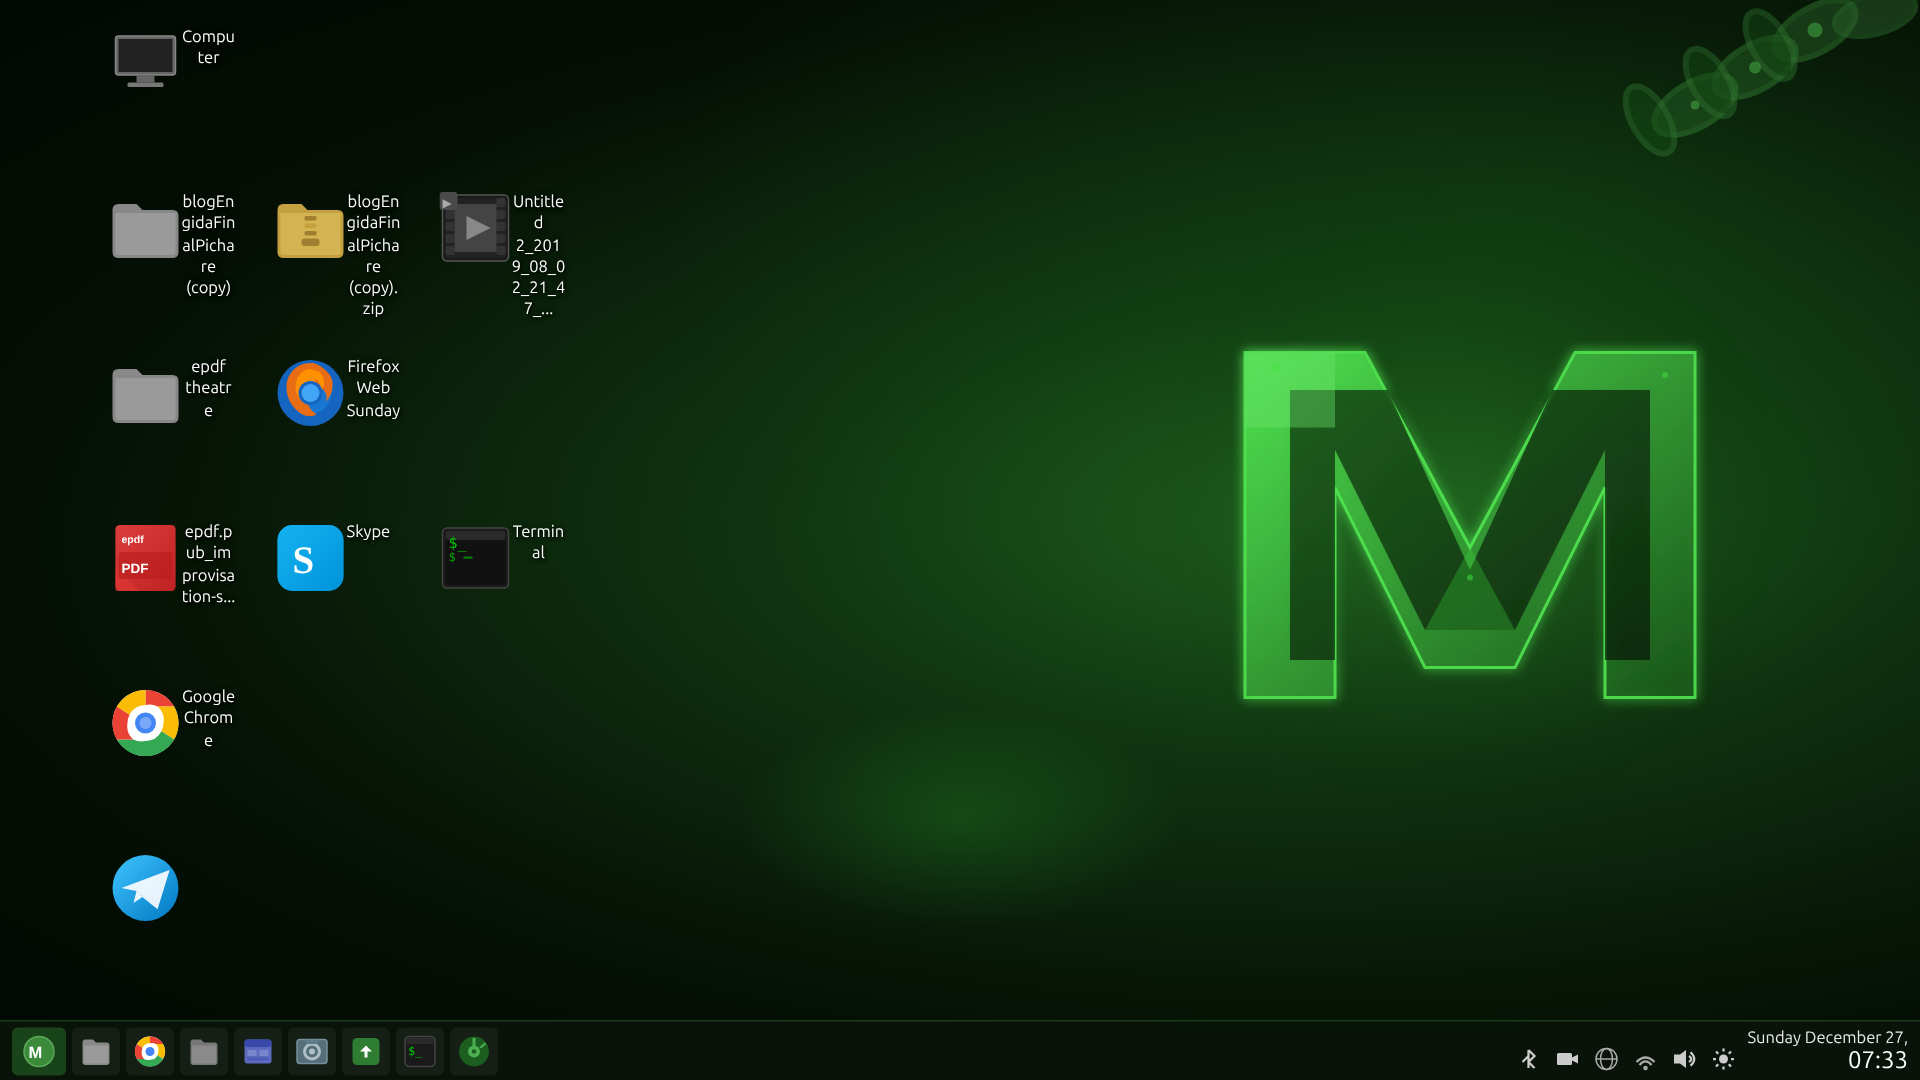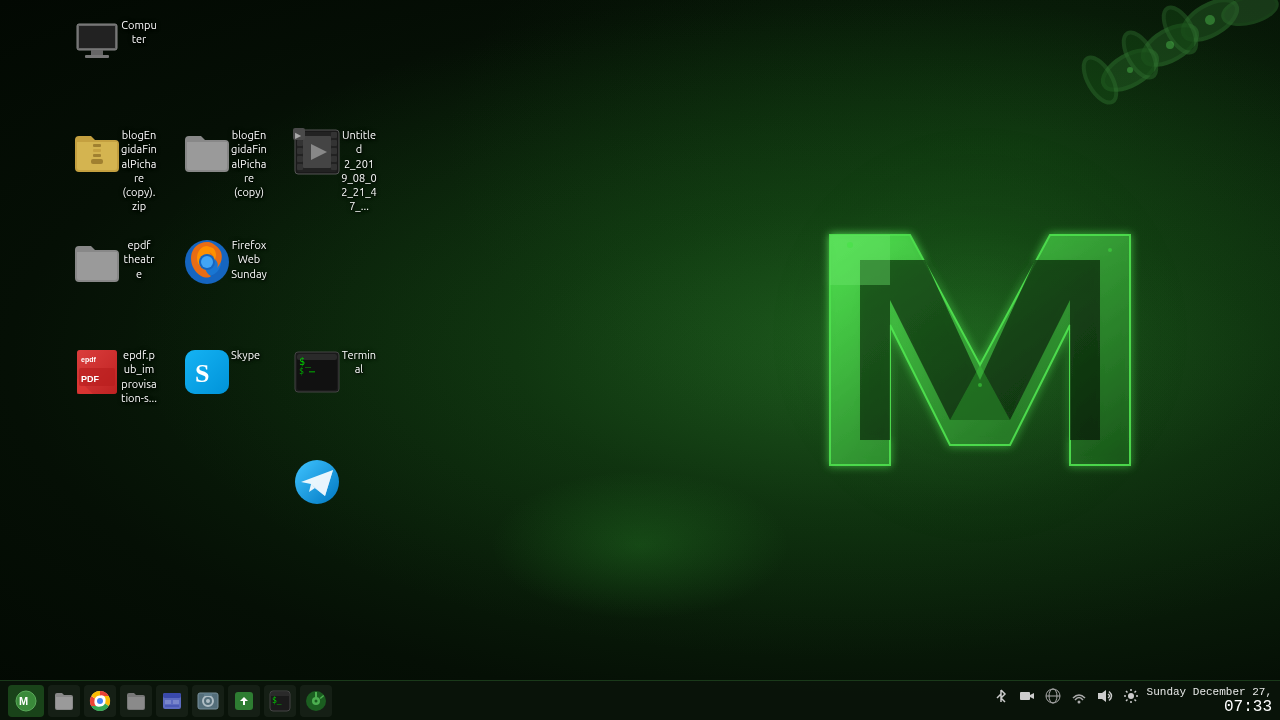--- a/index.html
+++ b/index.html
@@ -116,24 +116,23 @@
       border-radius: 4px;
       display: flex;
       align-items: center;
       justify-content: center;
       cursor: pointer;
       background: rgba(255,255,255,0.05);
     }
 
     .taskbar-right {
       display: flex;
-      align-items: flex-start;
+      align-items: flex-end;
       gap: 6px;
       margin-left: auto;
-      font-family: Liberation Mono, monospace;
     }
 
     .taskbar-clock {
       color: white;
       font-size: 12px;
       text-align: right;
       cursor: pointer;
     }
 
     .taskbar-clock .date { font-size: 11px; opacity: 0.9; }
@@ -272,40 +271,40 @@
 
     <div style="width:100px;height:110px;"></div>
 
 
 
     <div style="width:100px;height:110px;"></div>
 
     <div class="desktop-icon">
       <div class="icon-img">
         <svg width="48" height="44" viewBox="0 0 48 44">
+          <path d="M2 10 Q2 6 6 6 L18 6 L22 10 L42 10 Q46 10 46 14 L46 38 Q46 42 42 42 L6 42 Q2 42 2 38 Z" fill="#888"></path>
+          <path d="M4 12 L44 12 L44 38 Q44 40 42 40 L6 40 Q4 40 4 38 Z" fill="#9a9a9a"></path>
+        </svg>
+      </div>
+      <span class="icon-label">blogEngidaFinalPichare (copy)</span>
+    </div>
+
+    <div class="desktop-icon">
+      <div class="icon-img">
+        <svg width="48" height="44" viewBox="0 0 48 44">
           <path d="M2 10 Q2 6 6 6 L18 6 L22 10 L42 10 Q46 10 46 14 L46 38 Q46 42 42 42 L6 42 Q2 42 2 38 Z" fill="#c4a040"></path>
           <path d="M4 12 L44 12 L44 38 Q44 40 42 40 L6 40 Q4 40 4 38 Z" fill="#d4b450"></path>
 
           <rect x="20" y="14" width="8" height="3" fill="#a08030" rx="1"></rect>
           <rect x="20" y="19" width="8" height="3" fill="#c4a040" rx="1"></rect>
           <rect x="20" y="24" width="8" height="3" fill="#a08030" rx="1"></rect>
           <rect x="18" y="29" width="12" height="5" fill="#a08030" rx="2"></rect>
         </svg>
       </div>
       <span class="icon-label">blogEngidaFinalPichare (copy).zip</span>
-    </div>
-
-    <div class="desktop-icon">
-      <div class="icon-img">
-        <svg width="48" height="44" viewBox="0 0 48 44">
-          <path d="M2 10 Q2 6 6 6 L18 6 L22 10 L42 10 Q46 10 46 14 L46 38 Q46 42 42 42 L6 42 Q2 42 2 38 Z" fill="#888"></path>
-          <path d="M4 12 L44 12 L44 38 Q44 40 42 40 L6 40 Q4 40 4 38 Z" fill="#9a9a9a"></path>
-        </svg>
-      </div>
-      <span class="icon-label">blogEngidaFinalPichare (copy)</span>
     </div>
 
     <div class="desktop-icon">
       <div class="icon-img">
         <svg width="48" height="48" viewBox="0 0 48 48">
           <rect x="2" y="2" width="44" height="44" rx="3" fill="#1a1a1a" stroke="#555" stroke-width="1"></rect>
           <rect x="4" y="4" width="40" height="40" rx="2" fill="#222"></rect>
 
           <rect x="4" y="4" width="6" height="6" fill="#333" rx="1"></rect>
           <rect x="4" y="12" width="6" height="6" fill="#333" rx="1"></rect>
@@ -401,20 +400,39 @@
 
           <rect x="4" y="6" width="40" height="6" rx="2" fill="#2a2a2a"></rect>
           <text x="6" y="17" font-size="10" fill="#00cc00" font-family="monospace">$_</text>
           <text x="6" y="26" font-size="8" fill="#00aa00" font-family="monospace">$ </text>
           <rect x="16" y="23" width="6" height="1.5" fill="#00aa00" opacity="0.7"></rect>
         </svg>
       </div>
       <span class="icon-label">Terminal</span>
     </div>
 
+    <div class="desktop-icon">
+      <div class="icon-img">
+        <svg width="48" height="48" viewBox="0 0 48 48">
+          <circle cx="24" cy="24" r="22" fill="white"></circle>
+
+          <path d="M24 2 A22 22 0 0 1 43.1 13 L32.1 13 A12 12 0 0 0 24 12 Z" fill="#ea4335"></path>
+          <path d="M43.1 13 A22 22 0 0 1 43.1 35 L34.6 29.5 A12 12 0 0 0 36 24 A12 12 0 0 0 32.1 13 Z" fill="#fbbc05"></path>
+          <path d="M43.1 35 A22 22 0 0 1 4.9 35 L15.9 35 A12 12 0 0 0 24 36 A12 12 0 0 0 34.6 29.5 Z" fill="#34a853"></path>
+          <path d="M4.9 35 A22 22 0 0 1 4.9 13 L13.4 18.5 A12 12 0 0 0 12 24 A12 12 0 0 0 15.9 35 Z" fill="#ea4335"></path>
+          <path d="M4.9 13 A22 22 0 0 1 24 2 L24 12 A12 12 0 0 0 13.4 18.5 Z" fill="#fbbc05"></path>
+
+          <circle cx="24" cy="24" r="9" fill="white"></circle>
+
+          <circle cx="24" cy="24" r="7" fill="#4285f4"></circle>
+          <circle cx="24" cy="24" r="4" fill="white" opacity="0.3"></circle>
+        </svg>
+      </div>
+      <span class="icon-label">Google Chrome</span>
+    </div>
 
     <div style="width:100px;height:110px;"></div>
     <div style="width:100px;height:110px;"></div>
 
     <div class="desktop-icon">
       <div class="icon-img">
         <svg width="48" height="48" viewBox="0 0 48 48">
           <circle cx="24" cy="24" r="22" fill="url(#teleGrad)"></circle>
           <defs>
             <linearGradient id="teleGrad" x1="0%" y1="0%" x2="100%" y2="100%">

